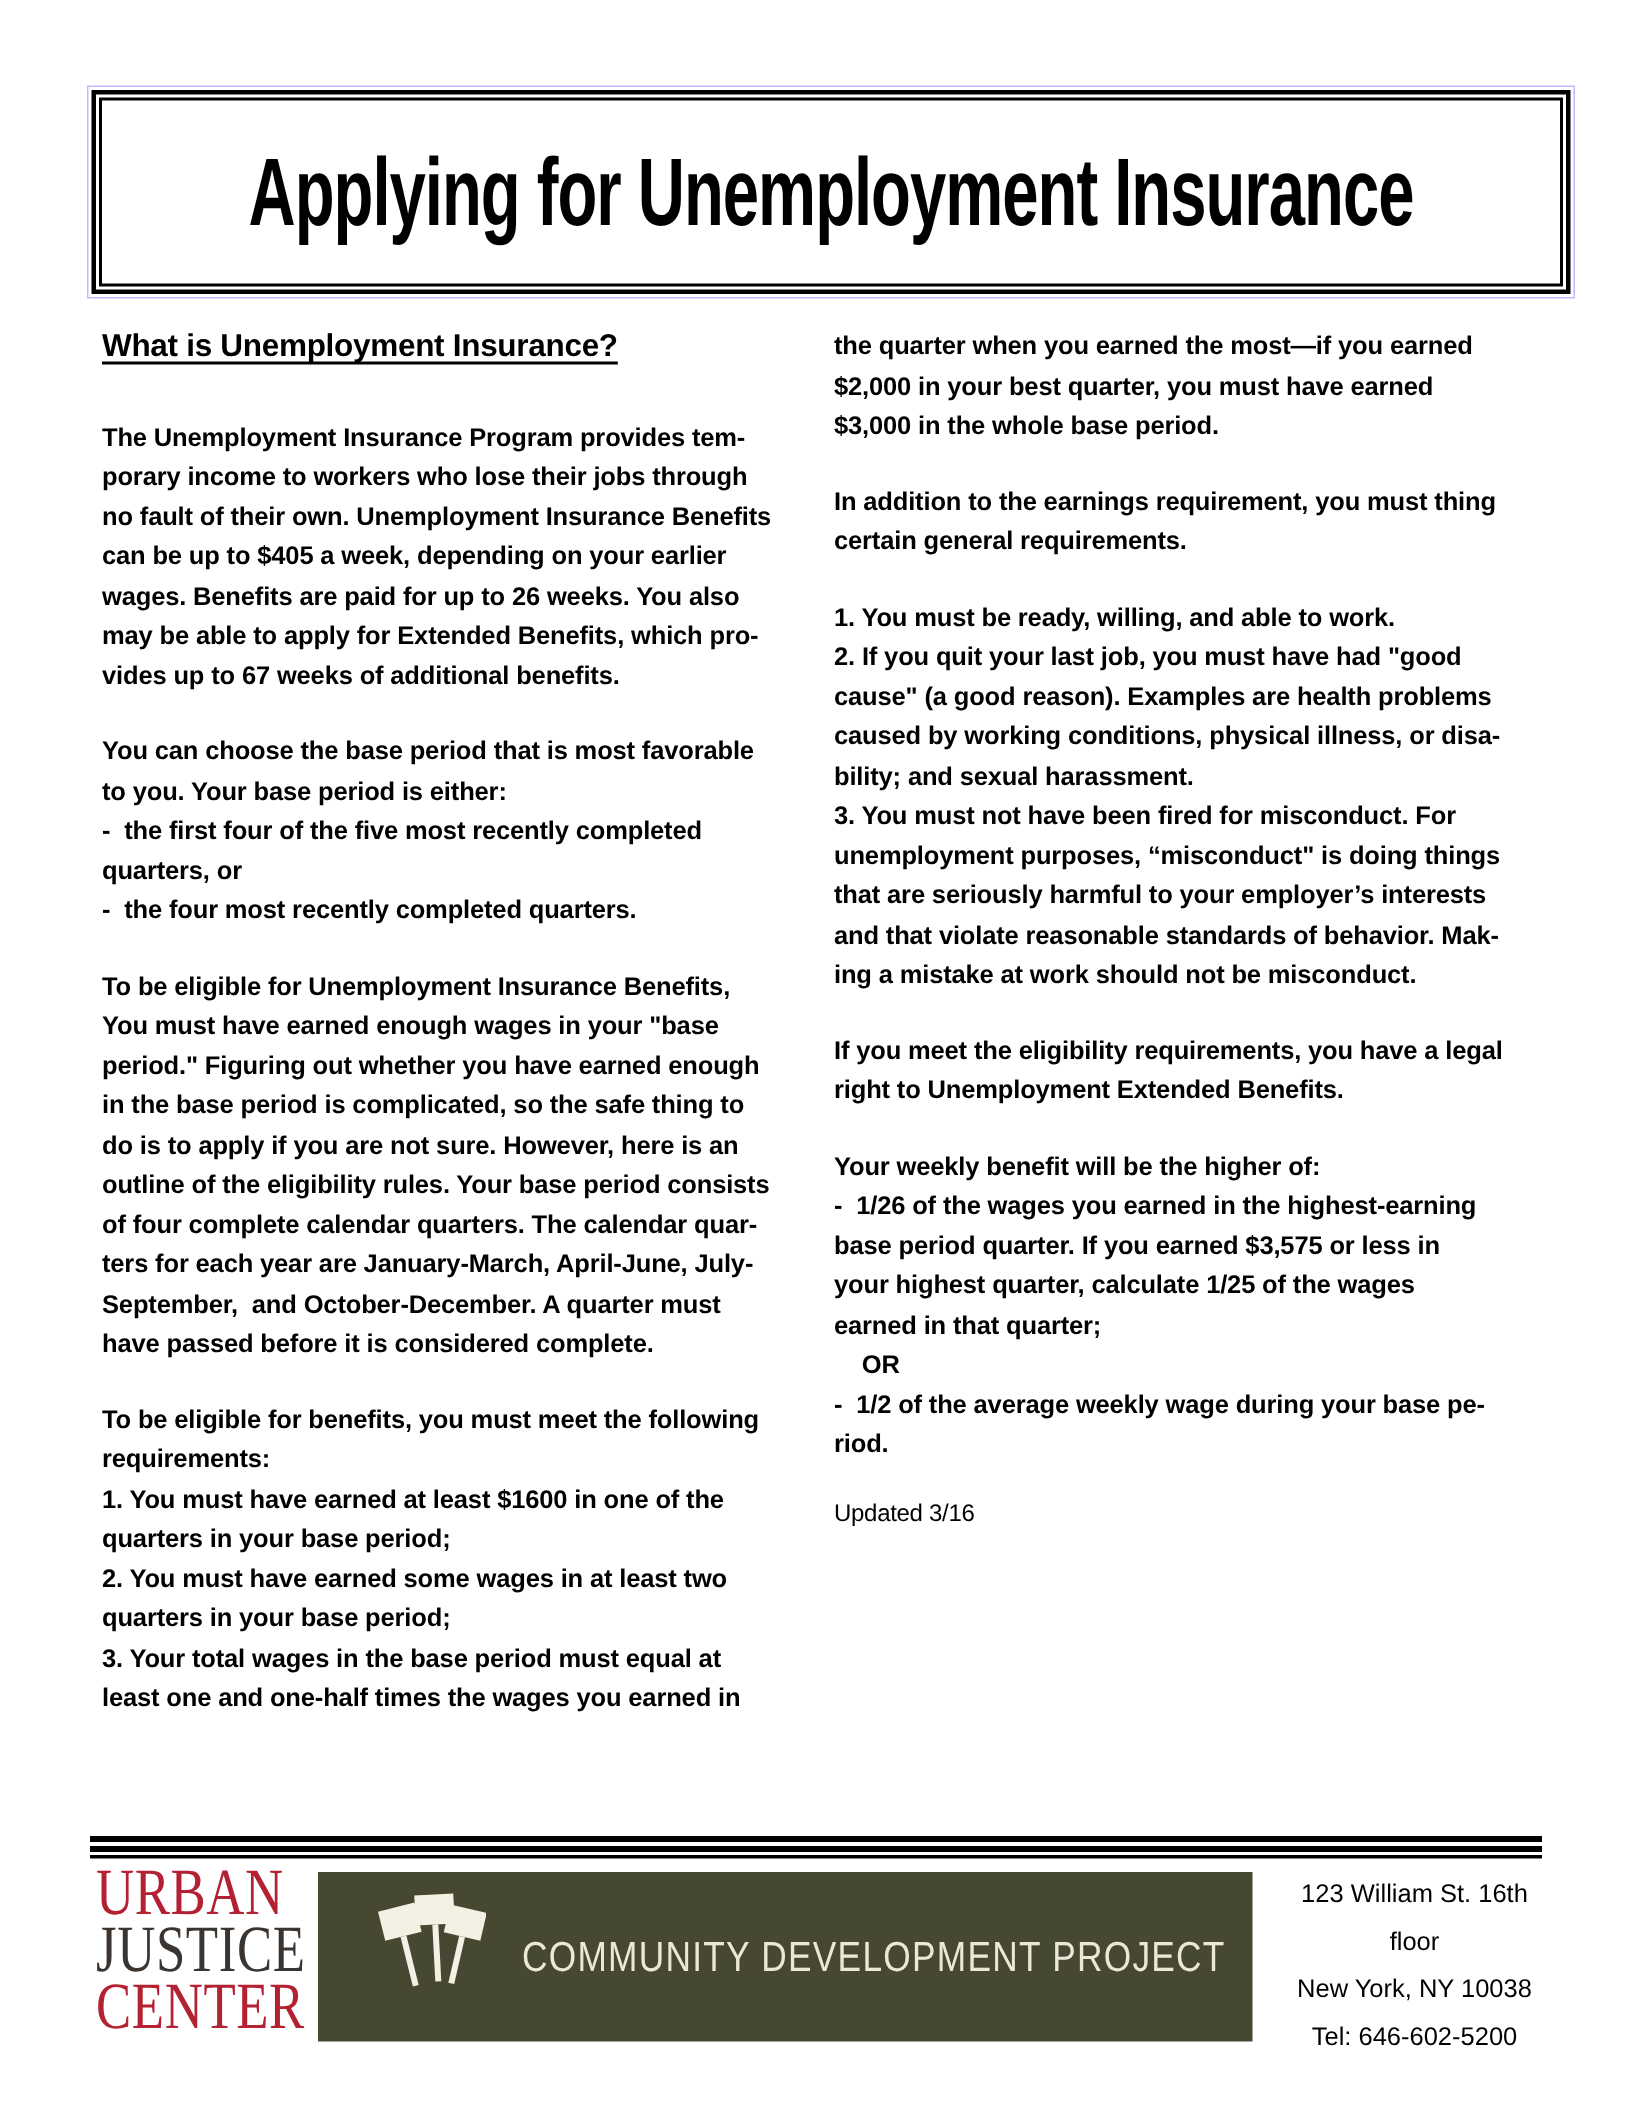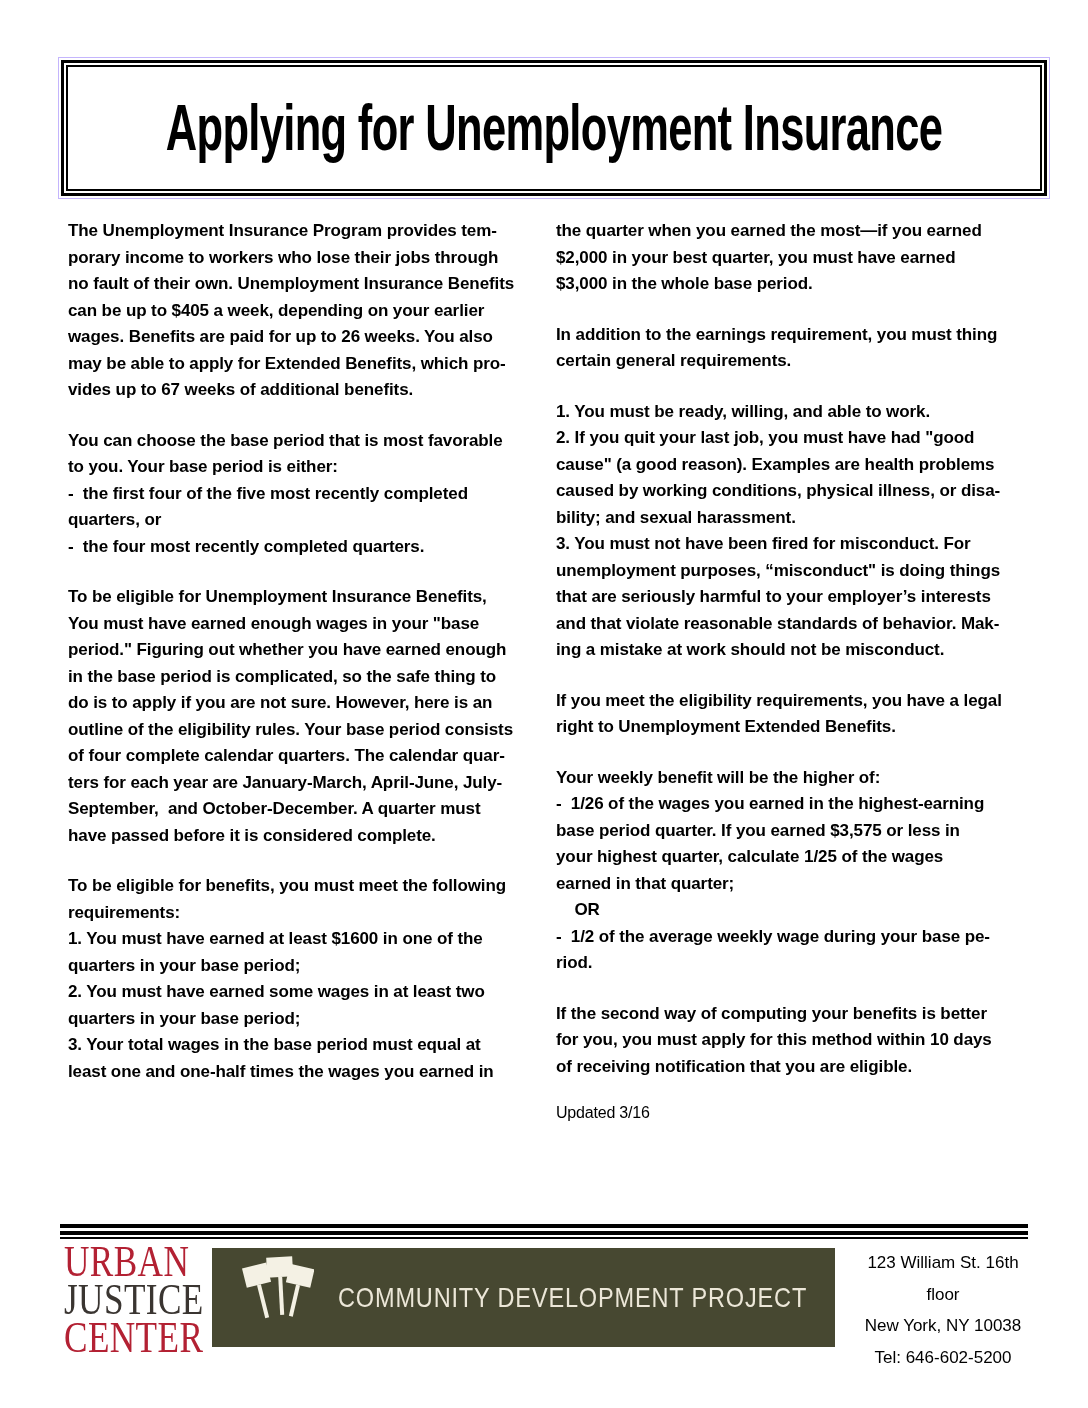--- a/index.html
+++ b/index.html
@@ -54,22 +54,22 @@
   }
   .org-logo {
     position: absolute; left: 64px; top: 1243px;
     font-family: "Liberation Serif", serif; font-size: 44px; line-height: 38px;
     letter-spacing: 0.5px; transform: scaleX(0.8); transform-origin: left top;
     white-space: nowrap;
   }
   .logo-red { color: #b32133; }
   .logo-gray { color: #3a3531; }
   .cdp-banner {
-    position: absolute; left: 212px; top: 1248px; width: 623px; height: 99px;
-    background: #474831; display: flex; align-items: center; padding-left: 28px;
+    position: absolute; left: 212px; top: 1248px; width: 623px; height: 113px;
+    background: #474831; display: flex; align-items: center; padding-left: 38px;
   }
   .cdp-icon { flex: 0 0 auto; margin-right: 24px; }
   .cdp-label {
     color: #ece7d8; font-size: 28px; letter-spacing: 1px; white-space: nowrap;
     transform: scaleX(0.84); transform-origin: left center;
   }
   .address-block {
     position: absolute; left: 838px; top: 1247px; width: 210px;
     text-align: center; font-size: 17px; line-height: 31.5px; color: #000000;
     white-space: pre-line;
@@ -82,20 +82,21 @@
 
   <div class="title-frame">
     <div class="title-frame-mid">
       <div class="title-frame-inner">
         <div class="page-title">Applying for Unemployment Insurance</div>
       </div>
     </div>
   </div>
 
   <div class="column column-left">
+    <div class="section-heading">What is Unemployment Insurance?</div>
     <div class="para">The Unemployment Insurance Program provides tem-
 porary income to workers who lose their jobs through
 no fault of their own. Unemployment Insurance Benefits
 can be up to $405 a week, depending on your earlier
 wages. Benefits are paid for up to 26 weeks. You also
 may be able to apply for Extended Benefits, which pro-
 vides up to 67 weeks of additional benefits.</div>
     <div class="para">You can choose the base period that is most favorable
 to you. Your base period is either:
 -  the first four of the five most recently completed
@@ -140,23 +141,20 @@
     <div class="para">If you meet the eligibility requirements, you have a legal
 right to Unemployment Extended Benefits.</div>
     <div class="para">Your weekly benefit will be the higher of:
 -  1/26 of the wages you earned in the highest-earning
 base period quarter. If you earned $3,575 or less in
 your highest quarter, calculate 1/25 of the wages
 earned in that quarter;
     OR
 -  1/2 of the average weekly wage during your base pe-
 riod.</div>
-    <div class="para">If the second way of computing your benefits is better
-for you, you must apply for this method within 10 days
-of receiving notification that you are eligible.</div>
     <div class="updated-note">Updated 3/16</div>
   </div>
 
   <div class="footer-separator"></div>
 
   <div class="org-logo">
     <div class="logo-red">URBAN</div>
     <div class="logo-gray">JUSTICE</div>
     <div class="logo-red">CENTER</div>
   </div>

